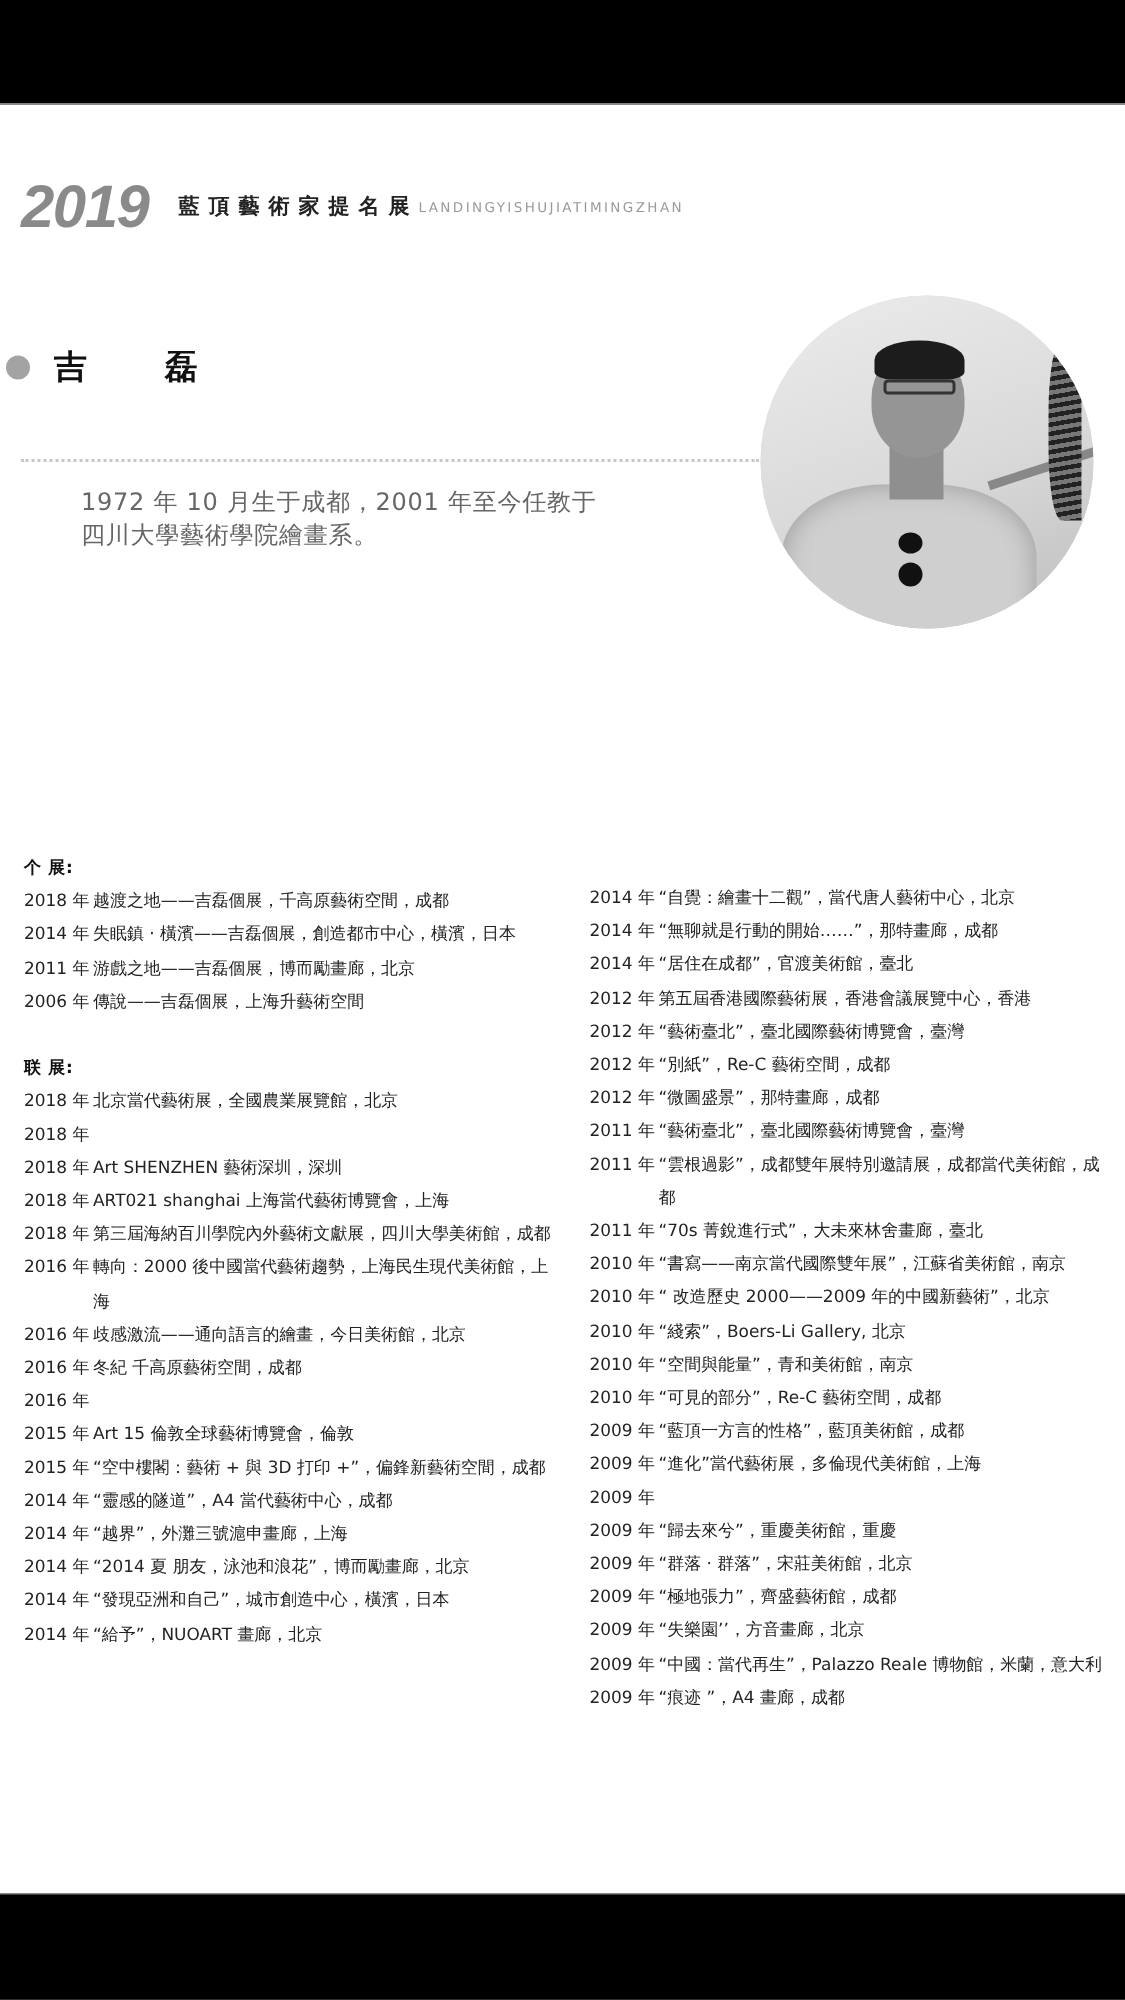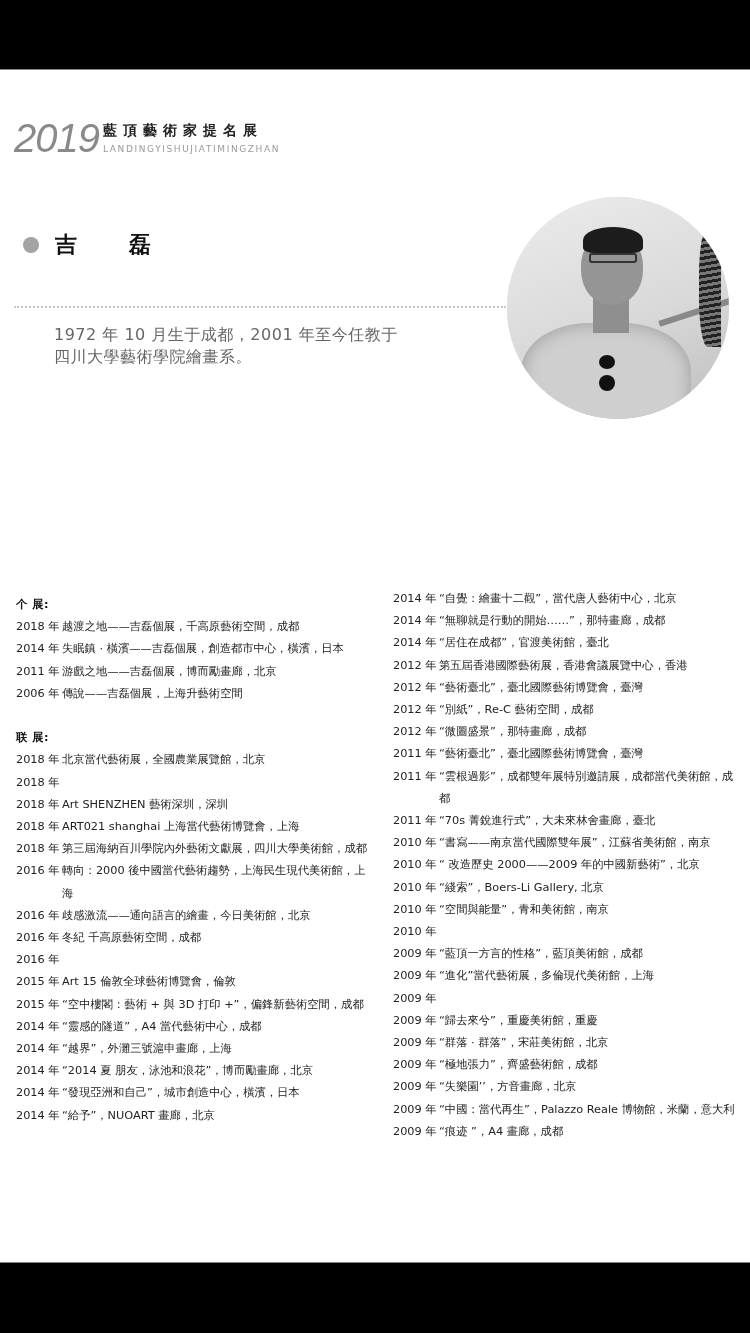--- a/index.html
+++ b/index.html
@@ -8,28 +8,28 @@
     .page {
       position: absolute; left: 0; top: 69px; width: 750px; height: 1194px;
       background: #fff; overflow: hidden;
       border-top: 1px solid #888; border-bottom: 1px solid #888;
     }
     .bar-top { position: absolute; left: 0; top: 0; width: 750px; height: 69px; background: #000; }
     .bar-bottom { position: absolute; left: 0; top: 1263px; width: 750px; height: 70px; background: #000; }
 
     .header { position: absolute; left: 14px; top: 48px; display: flex; align-items: center; }
     .year {
-      font-family: "Liberation Sans", sans-serif; font-style: italic; font-weight: 400;
+      font-family: "Liberation Sans", sans-serif; font-style: italic; font-weight: 700;
       font-size: 40px; color: #8a8a8a; letter-spacing: -1px; line-height: 40px;
     }
-    .header-text { margin-left: 4px; display: flex; flex-direction: column; }
+    .header-text { margin-left: 20px; display: flex; flex-direction: row; }
     .header-cn { font-size: 14px; color: #222; letter-spacing: 6px; font-weight: bold; line-height: 18px; }
     .header-en { font-size: 9px; color: #9a9a9a; letter-spacing: 1.6px; line-height: 14px; margin-top: 3px; }
 
-    .name-row { position: absolute; left: 23px; top: 160px; display: flex; align-items: center; }
+    .name-row { position: absolute; left: 4px; top: 160px; display: flex; align-items: center; }
     .name-dot { width: 16px; height: 16px; border-radius: 50%; background: #a3a3a3; }
     .name {
       margin-left: 16px; font-family: "DejaVu Serif", "Liberation Serif", serif;
       font-size: 22px; font-weight: bold; color: #111; letter-spacing: 22px;
     }
 
     .dotted {
       position: absolute; left: 14px; top: 236px; width: 492px; height: 0;
       border-top: 2px dotted #c8c8c8;
     }
@@ -47,21 +47,21 @@
     .portrait .plant { position: absolute; right: 8px; top: 30px; width: 22px; height: 120px; background: repeating-linear-gradient(170deg, #222 0 3px, #777 3px 6px); border-radius: 40% 0 0 40%; }
     .portrait .ledge { position: absolute; left: 150px; top: 110px; width: 90px; height: 6px; background: #888; transform: rotate(-18deg); }
     .portrait .body { position: absolute; left: 14px; top: 126px; width: 170px; height: 120px; background: #cfcfcf; border-radius: 40% 40% 0 0; box-shadow: inset 0 0 18px #9a9a9a; }
     .portrait .neck { position: absolute; left: 86px; top: 96px; width: 36px; height: 40px; background: #8f8f8f; }
     .portrait .head { position: absolute; left: 74px; top: 36px; width: 62px; height: 72px; background: #959595; border-radius: 45% 45% 48% 48%; }
     .portrait .hair { position: absolute; left: 76px; top: 30px; width: 60px; height: 26px; background: #1c1c1c; border-radius: 50% 50% 20% 20%; }
     .portrait .glasses { position: absolute; left: 82px; top: 56px; width: 48px; height: 10px; border: 2px solid #333; border-radius: 3px; }
     .portrait .shades1 { position: absolute; left: 92px; top: 158px; width: 16px; height: 14px; background: #111; border-radius: 50%; }
     .portrait .shades2 { position: absolute; left: 92px; top: 178px; width: 16px; height: 16px; background: #111; border-radius: 50%; }
 
-    .col { position: absolute; top: 524px; font-size: 11.3px; color: #222; }
+    .col { position: absolute; top: 498px; font-size: 11.3px; color: #222; }
     .col-left { left: 16px; width: 352px; }
     .col-right { left: 393px; width: 345px; top: 518px; }
     .section-title { font-weight: bold; color: #111; line-height: 22.2px; height: 22.2px; letter-spacing: 0.5px; }
     .section-gap { height: 22.2px; }
     .entry { display: flex; line-height: 22.2px; }
     .entry .yr { flex: 0 0 auto; white-space: nowrap; width: 46px; }
     .entry .txt { flex: 1 1 auto; }
   </style>
 </head>
 <body>
@@ -241,20 +241,21 @@
         <div class="entry">
           <span class="yr">2010 年</span>
           <span class="txt">“綫索”，Boers-Li Gallery, 北京</span>
         </div>
         <div class="entry">
           <span class="yr">2010 年</span>
           <span class="txt">“空間與能量”，青和美術館，南京</span>
         </div>
         <div class="entry">
           <span class="yr">2010 年</span>
+          <span class="txt">“可見的部分”，Re-C 藝術空間，成都</span>
         </div>
         <div class="entry">
           <span class="yr">2009 年</span>
           <span class="txt">“藍頂一方言的性格”，藍頂美術館，成都</span>
         </div>
         <div class="entry">
           <span class="yr">2009 年</span>
           <span class="txt">“進化”當代藝術展，多倫現代美術館，上海</span>
         </div>
         <div class="entry">

